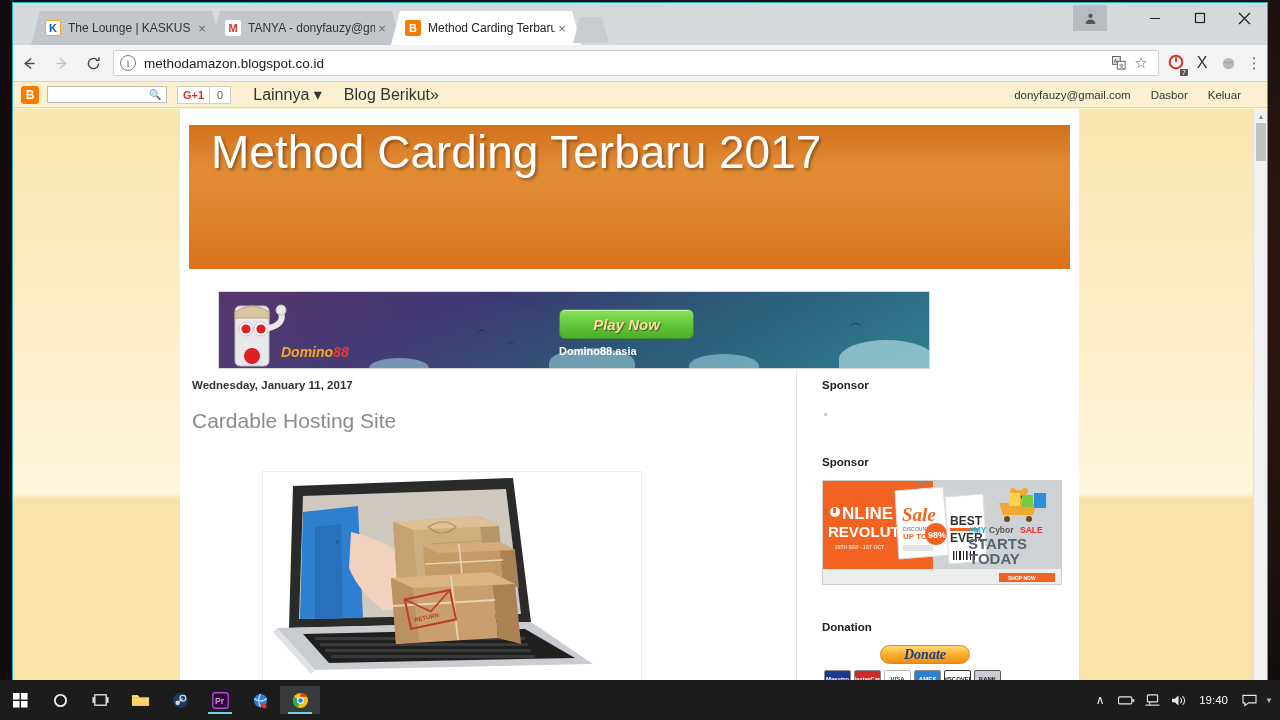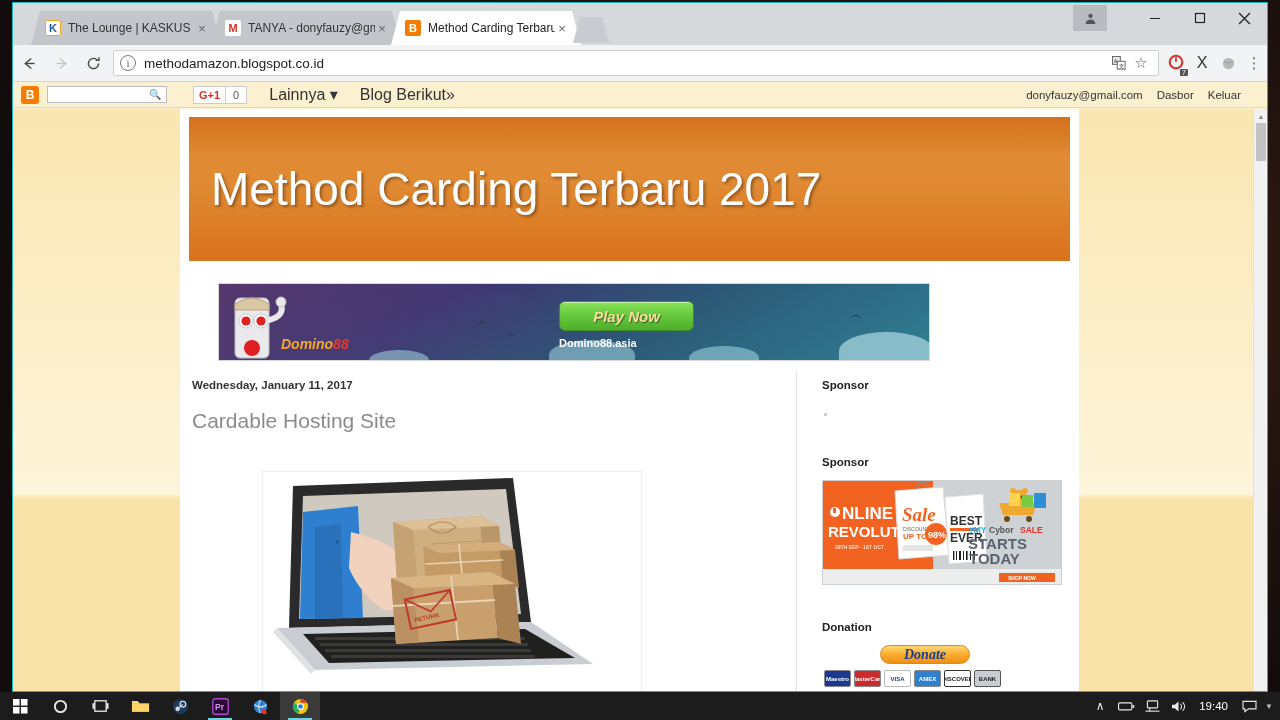--- a/index.html
+++ b/index.html
@@ -71,35 +71,35 @@
   
   #bnav { height:26px; background:#fbf0cf; border-bottom:1px solid #e4d7ae;
     display:flex; align-items:center; padding:0 8px; position:relative; }
   #blogo { width:18px; height:18px; background:#f57c00; color:#fff; border-radius:3px;
     font-size:12px; font-weight:bold; display:flex; align-items:center; justify-content:center; }
   #bsearch { width:120px; height:17px; background:#fff; border:1px solid #bdbdbd;
     margin-left:8px; display:flex; align-items:center; justify-content:flex-end; padding-right:4px;
     font-size:11px; color:#888; }
   #gplus { margin-left:10px; display:flex; align-items:stretch; height:18px; }
   #gplus .g { background:#fff; border:1px solid #ccc; color:#d93025; font-weight:bold;
-    font-size:11px; padding:0 5px; display:flex; align-items:center;margin-left:16px; }
+    font-size:11px; padding:0 5px; display:flex; align-items:center; }
   #gplus .c { background:#fff; border:1px solid #ccc; border-left:none; color:#555;
     font-size:11px; padding:0 7px; display:flex; align-items:center; }
   .bnavlink { margin-left:22px; font-size:16px; color:#333; }
-  #bnavright { position:absolute; right:26px; display:flex; align-items:center; gap:14px;
+  #bnavright { position:absolute; right:26px; display:flex; align-items:center; gap:20px;
     font-size:11.5px; color:#333; }
 
   
   #pagebg { position:absolute; left:0; right:14px; top:27px; bottom:0;
     background:linear-gradient(180deg,#fae6b0 0%, #fdf4d8 62%, #fdf6dd 66%, #fae3a8 67%, #f9e3a8 100%); }
   #contentwrap { position:absolute; left:167px; top:0; width:899px; bottom:0; background:#fff; }
 
-  #bannerhdr { margin:8px 9px 0 9px; height:144px;
+  #bannerhdr { margin:16px 9px 0 9px; height:144px;
     background:linear-gradient(180deg,#d4711d 0%, #e08a33 28%, #e08a33 46%, #d9731c 100%);
-    display:flex; align-items:center; }
+    display:flex; }
   #bannerhdr h1 { margin-left:22px; font-size:46px; font-weight:normal; color:#fff;
     text-shadow:2px 2px 3px rgba(0,0,0,.35); letter-spacing:0px; }
 
   
   #adwrap { margin:22px 0 0 38px; width:712px; height:78px; border:1px solid #d8d8d8;
     position:relative; overflow:hidden;
     background:linear-gradient(150deg,#4b2a63 0%, #3e3470 30%, #2c5a77 62%, #2f7f92 100%); }
   .adray { position:absolute; left:-10%; top:-40%; width:60%; height:190%;
     background:linear-gradient(90deg, rgba(255,255,255,.07), rgba(255,255,255,0));
     transform:rotate(16deg); }
@@ -144,21 +144,21 @@
     font-weight:bold; overflow:hidden; }
 
   
   #vscroll { position:absolute; right:0; top:27px; bottom:0; width:14px; background:#f1f1f1;
     border-left:1px solid #e0e0e0; }
   #vsup { width:14px; height:14px; display:flex; align-items:center; justify-content:center;
     font-size:7px; color:#8a8a8a; }
   #vthumb { width:10px; height:38px; margin:0 2px; background:#c2c2c2; border-radius:1px; }
 
   
-  #taskbar { position:absolute; left:0; bottom:0; width:1280px; height:28px;
+  #taskbar { position:absolute; left:0; bottom:0; width:1280px; height:40px;
     background:#1c1c1c; display:flex; align-items:center; }
   .tbico { width:40px; height:28px; display:flex; align-items:center; justify-content:center;
     position:relative; }
   .tbico.run::after { content:""; position:absolute; bottom:0; left:8px; right:8px;
     height:2px; background:#6fd3e0; }
   .tbico.active { background:#3a3a3a; }
   #tray { margin-left:auto; display:flex; align-items:center; height:28px; padding-right:4px; }
   .tray-i { width:26px; height:28px; display:flex; align-items:center; justify-content:center;
     color:#e8e8e8; font-size:12px; }
   #clock { color:#fff; font-size:11.5px; padding:0 8px; }

